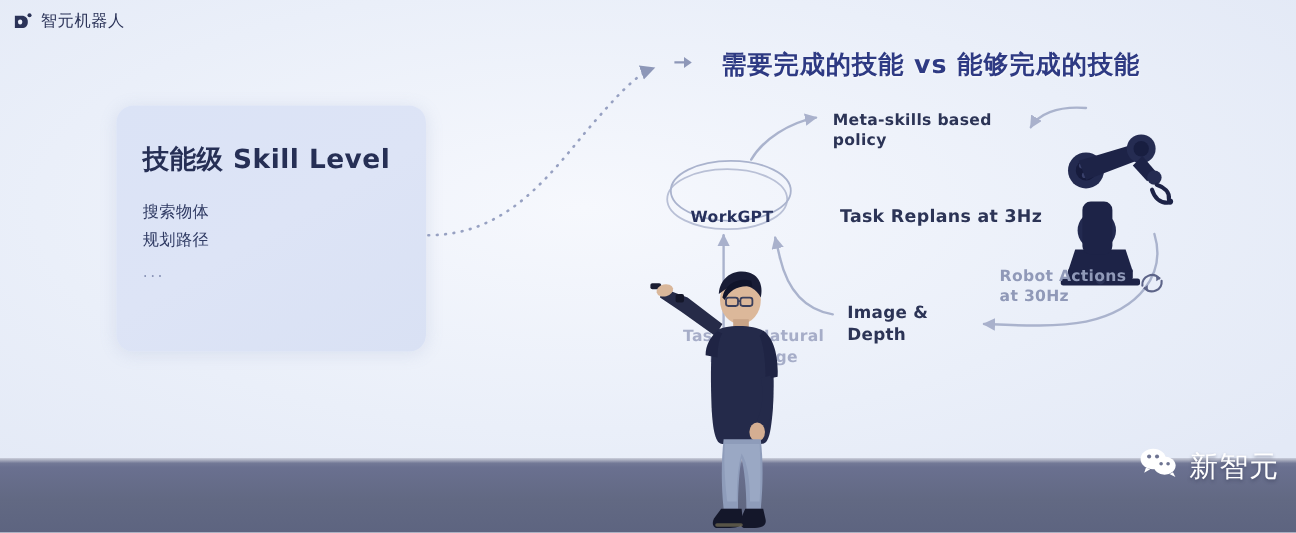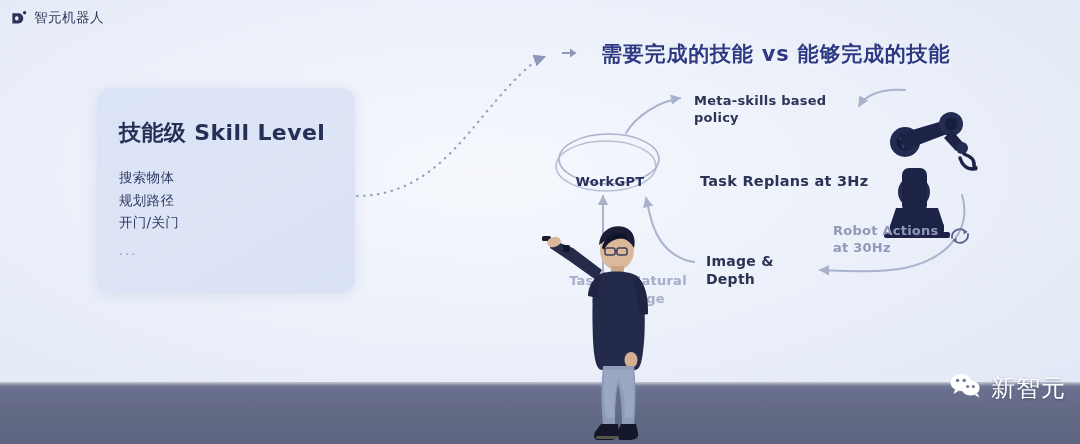--- a/index.html
+++ b/index.html
@@ -160,21 +160,20 @@
       </svg>
     </span>
     <span class="brand-text">智元机器人</span>
   </div>
 
   <div id="skill-card">
     <h1>技能级 Skill Level</h1>
     <ul>
       <li>搜索物体</li>
       <li>规划路径</li>
-      <li>开门/关门</li>
       <li class="ellipsis">...</li>
     </ul>
   </div>
 
   <div id="headline">
     <span>
       <svg width="16" height="12" viewBox="0 0 16 12">
         <path d="M0 6 H9" stroke="#8d97b8" stroke-width="2" stroke-linecap="round"></path>
         <path d="M8 1.4 L14.5 6 L8 10.6 Z" fill="#8d97b8"></path>
       </svg>

